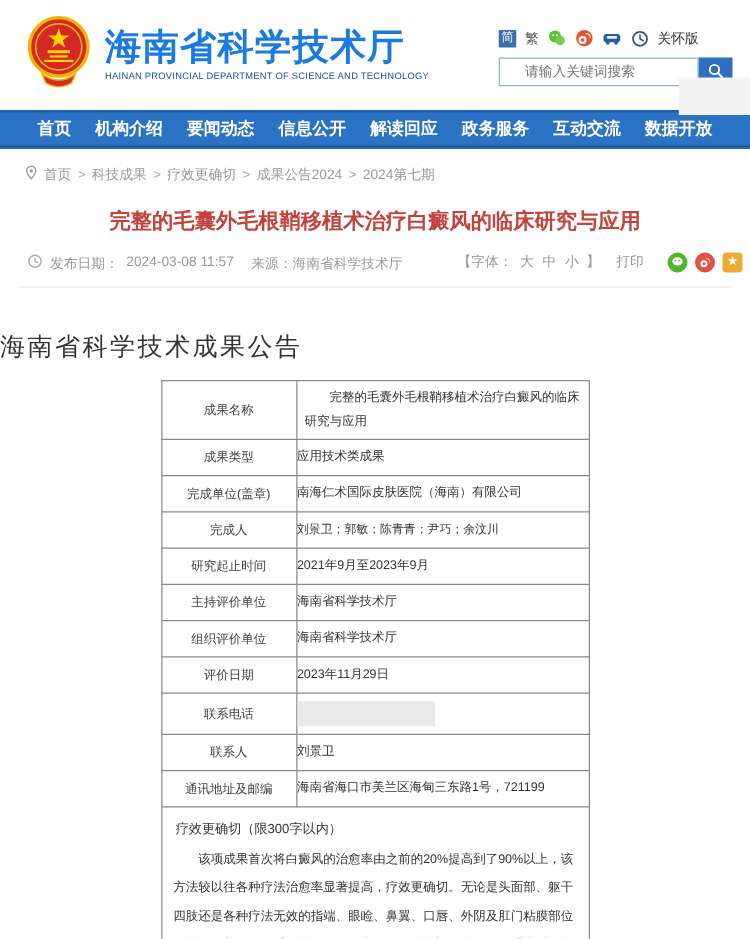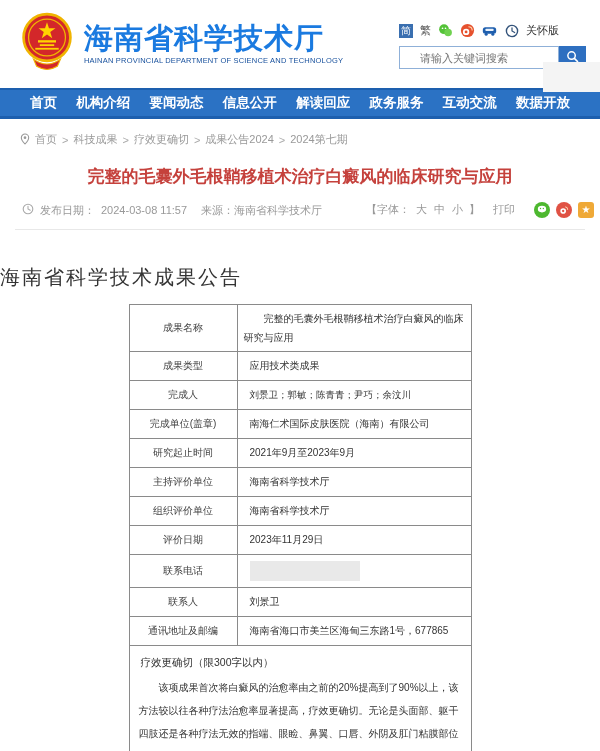--- a/index.html
+++ b/index.html
@@ -43,21 +43,21 @@
   .share-ico { width:16px; height:16px; border-radius:50%; display:flex; align-items:center; justify-content:center; cursor:pointer; }
   .share-wechat { background:#4db82f; }
   .share-weibo { background:#e05244; }
   .share-qzone { background:#efa937; border-radius:3px; color:#fff; font-size:10px; line-height:16px; }
   .head-divider { border-bottom:1px solid #e8e8e8; margin:11px 15px 0; }
   
   .doc-title { text-align:left; font-size:20px; color:#333; margin-top:34px; letter-spacing:2px; font-weight:400; }
   table.doc-table { width:343px; margin:13px auto 0; border-collapse:collapse; font-size:10px; color:#333; table-layout:fixed; }
   .doc-table td { border:1px solid #8a8a8a; vertical-align:middle; }
   td.lbl { width:108px; text-align:center; color:#404040; padding:7px 4px; }
-  td.val { padding:6px 6px 6px 12px; line-height:1.6; }
+  td.val { padding:6px 6px 6px 0; line-height:1.6; }
   td.val-indent { text-indent:2em; line-height:1.9; padding:4px 6px 4px 6px; }
   .redact-box { width:110px; height:20px; background:#e9e9e9; filter:blur(.5px); }
   td.summary-cell { padding:8px 9px 12px; }
   .summary-label { font-size:10.5px; color:#333; margin:2px 0 6px 2px; }
   .summary-text { text-indent:2em; font-size:10px; line-height:23px; color:#333; }
 </style>
 </head>
 <body>
 
 <header class="site-header">
@@ -210,26 +210,26 @@
     <tbody>
         <tr>
       <td class="lbl">成果名称</td>
       <td class="val val-indent">完整的毛囊外毛根鞘移植术治疗白癜风的临床研究与应用</td>
     </tr>
     <tr>
       <td class="lbl">成果类型</td>
       <td class="val">应用技术类成果</td>
     </tr>
     <tr>
+      <td class="lbl">完成单位(盖章)</td>
+      <td class="val">南海仁术国际皮肤医院（海南）有限公司</td>
+    </tr>
+    <tr>
       <td class="lbl">完成人</td>
       <td class="val" style="font-size:9.5px;">刘景卫；郭敏；陈青青；尹巧；余汶川</td>
-    </tr>
-    <tr>
-      <td class="lbl">完成单位(盖章)</td>
-      <td class="val">南海仁术国际皮肤医院（海南）有限公司</td>
     </tr>
     <tr>
       <td class="lbl">研究起止时间</td>
       <td class="val">2021年9月至2023年9月</td>
     </tr>
     <tr>
       <td class="lbl">主持评价单位</td>
       <td class="val">海南省科学技术厅</td>
     </tr>
     <tr>
@@ -245,21 +245,21 @@
       <td class="val">
             <div class="redact-box"></div>
           </td>
     </tr>
     <tr>
       <td class="lbl">联系人</td>
       <td class="val">刘景卫</td>
     </tr>
     <tr>
       <td class="lbl">通讯地址及邮编</td>
-      <td class="val">海南省海口市美兰区海甸三东路1号，677865</td>
+      <td class="val">海南省海口市美兰区海甸三东路1号，721199</td>
     </tr>
     <tr>
       <td class="summary-cell" colspan="2">
         <div class="summary-label">疗效更确切（限300字以内）</div>
         <div class="summary-text">该项成果首次将白癜风的治愈率由之前的20%提高到了90%以上，该方法较以往各种疗法治愈率显著提高，疗效更确切。无论是头面部、躯干四肢还是各种疗法无效的指端、眼睑、鼻翼、口唇、外阴及肛门粘膜部位均疗效显著，即使毛发变白了的白癜风，白斑依旧可以复色。手术时白斑部位无需磨皮，故创伤极小，术后白斑区无需包扎，48h即可正常洗浴，且复色无色差，是世界上目前最有效的原创白癜风专利技术。该项目获授权国家发明专利2项，PCT专利1项，实用新型11项，发表论文3篇，其中SCI论文2篇。</div>
       </td>
     </tr>
   </tbody>
     </table>
 </main>

